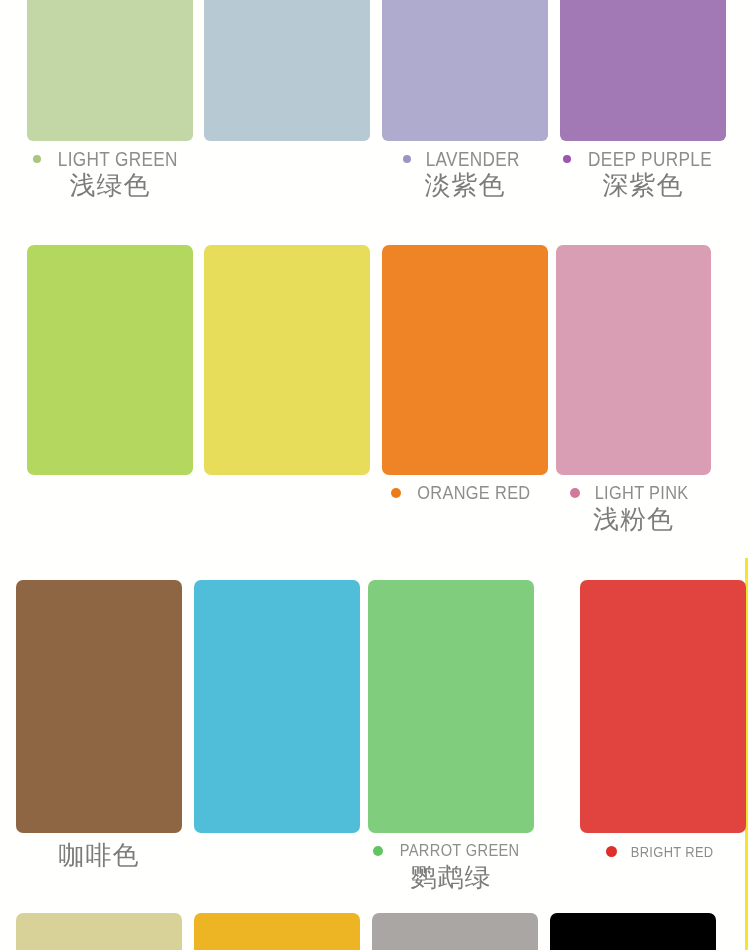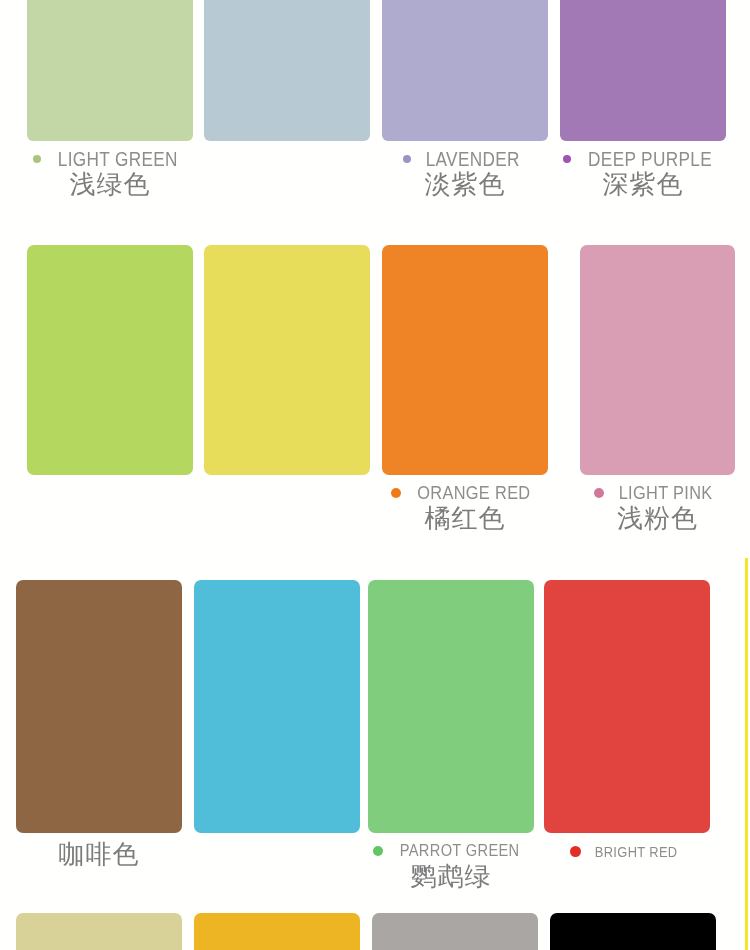--- a/index.html
+++ b/index.html
@@ -67,21 +67,21 @@
     white-space: nowrap;
     transform: scaleX(0.86);
     transform-origin: center;
   }
   .zh-text {
     color: #7c7c7c;
     font-size: 26px;
     line-height: 32px;
     letter-spacing: 1px;
     white-space: nowrap;
-    font-family: Liberation Mono, monospace;
+    font-family: Liberation Serif, serif;
     font-weight: 400;
   }
 
   
   #row1 { top: -8px; }
   #row1 .chip { height: 149px; border-radius: 6px; }
   #row1 .en-text { font-size: 20px; }
 
   
   #row2 { top: 245px; }
@@ -144,24 +144,23 @@
       <div class="cell" style="left: 204px; width: 166px;">
         <div class="chip" style="background: rgb(232, 221, 91);"></div>
       </div>
       <div class="cell" style="left: 382px; width: 166px;">
         <div class="chip" style="background: rgb(239, 132, 39);"></div>
         <div class="label-block">
           <div class="en-line">
             <span class="dot" style="background: rgb(239, 122, 24); width: 10px; height: 10px;"></span>
             <span class="en-text" style="font-size: 19px;">ORANGE RED</span>
           </div>
-          <div class="zh-text">橘红色</div>
-        </div>
-      </div>
-      <div class="cell" style="left: 580px; width: 155px;">
+        </div>
+      </div>
+      <div class="cell" style="left: 556px; width: 155px;">
         <div class="chip" style="background: rgb(217, 157, 180);"></div>
         <div class="label-block">
           <div class="en-line">
             <span class="dot" style="background: rgb(209, 121, 155); width: 10px; height: 10px;"></span>
             <span class="en-text" style="font-size: 19px;">LIGHT PINK</span>
           </div>
           <div class="zh-text">浅粉色</div>
         </div>
       </div>
     </div>
@@ -178,21 +177,21 @@
       <div class="cell" style="left: 368px; width: 166px;">
         <div class="chip" style="background: rgb(129, 205, 126);"></div>
         <div class="label-block">
           <div class="en-line">
             <span class="dot" style="background: rgb(98, 197, 99); width: 10px; height: 10px;"></span>
             <span class="en-text" style="font-size: 17px;">PARROT GREEN</span>
           </div>
           <div class="zh-text">鹦鹉绿</div>
         </div>
       </div>
-      <div class="cell" style="left: 544px; width: 166px;">
+      <div class="cell" style="left: 580px; width: 166px;">
         <div class="chip" style="background: rgb(225, 68, 63);"></div>
         <div class="label-block">
           <div class="en-line">
             <span class="dot" style="background: rgb(225, 47, 40); width: 11px; height: 11px;"></span>
             <span class="en-text" style="font-size: 15px;">BRIGHT RED</span>
           </div>
         </div>
       </div>
     </div>
   <div class="swatch-row" id="row4">

